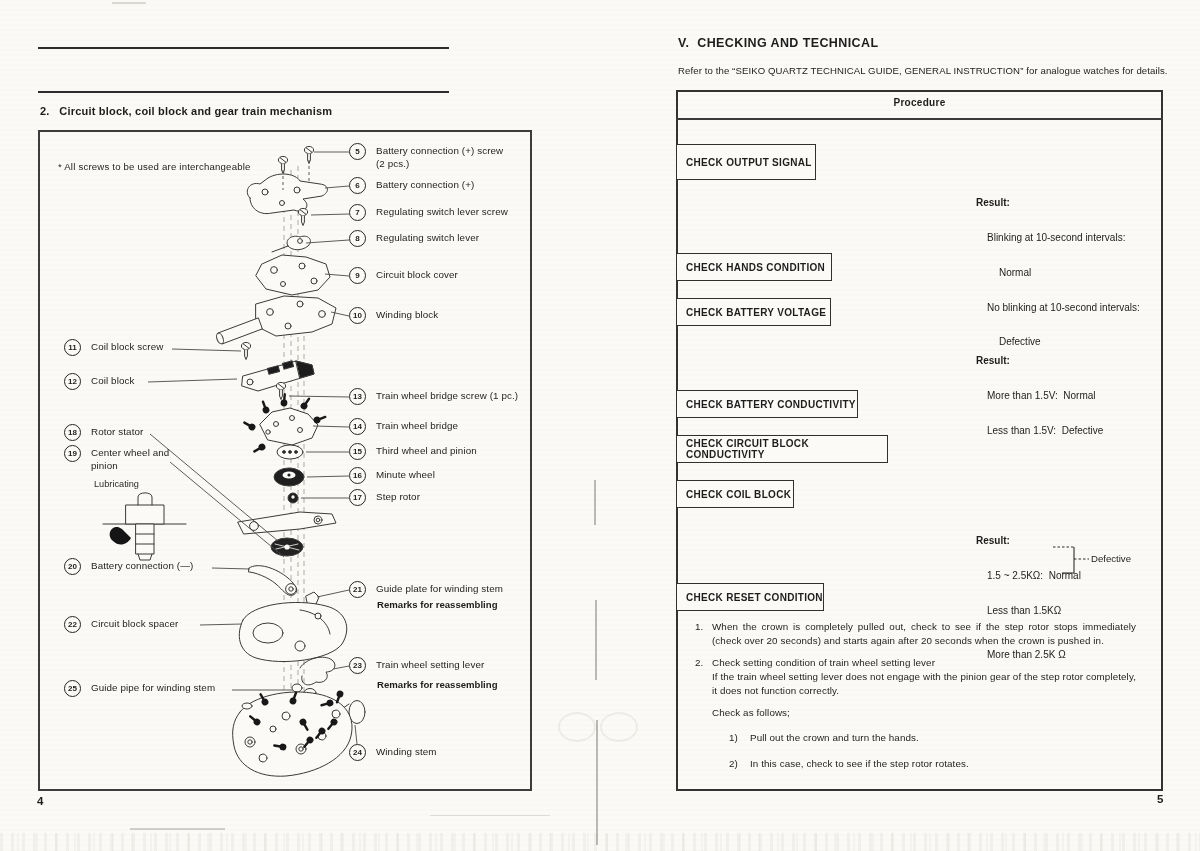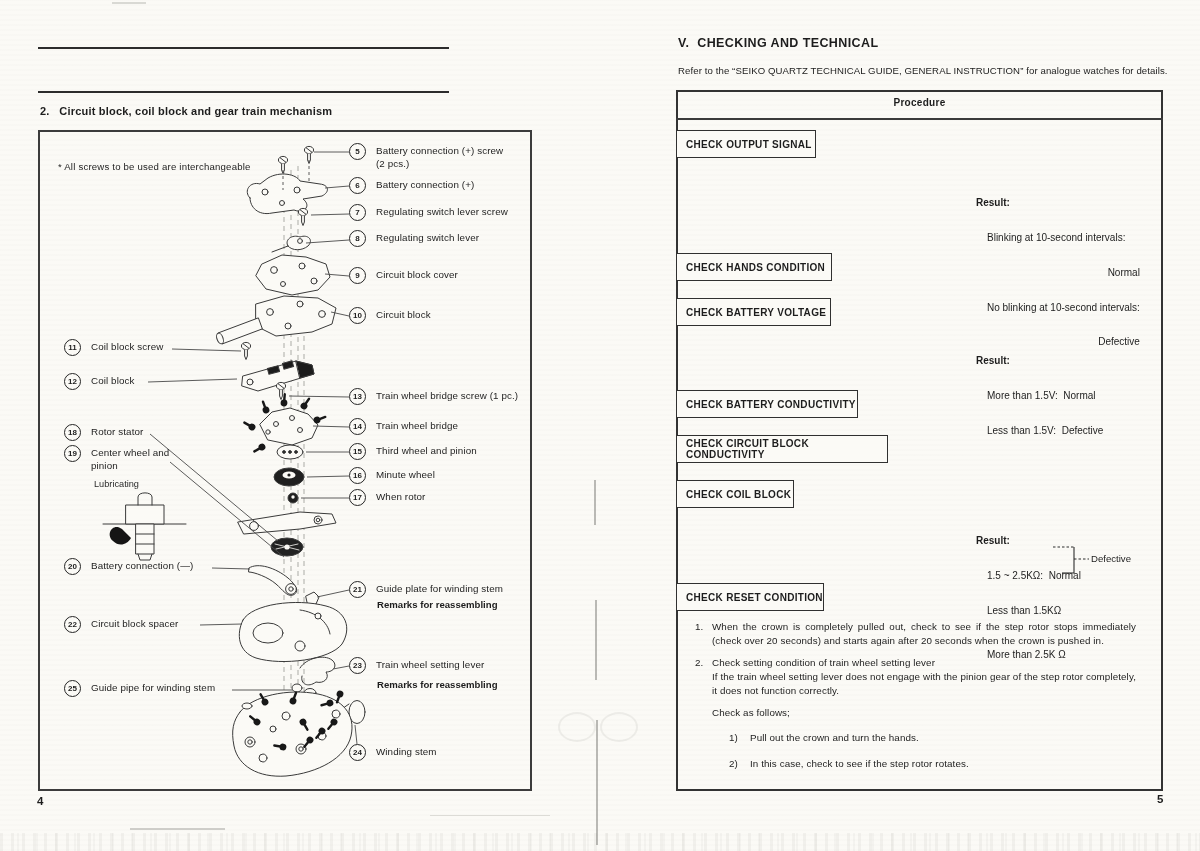--- a/index.html
+++ b/index.html
@@ -31,21 +31,21 @@
   .rp-title{position:absolute;left:678px;top:36px;font-size:12.5px;font-weight:700;letter-spacing:.4px;white-space:pre;}
   .rp-subtitle{position:absolute;left:678px;top:65px;font-size:9.6px;letter-spacing:.1px;}
   .proc-table{position:absolute;left:676px;top:90px;width:487px;height:701px;border:2.5px solid #333;box-sizing:border-box;background:transparent;}
   .proc-header{position:absolute;left:676px;top:97px;width:487px;text-align:center;font-size:10px;font-weight:700;letter-spacing:.3px;}
   .proc-header-line{position:absolute;left:676px;top:118px;width:487px;height:1.5px;background:#3a3a3a;}
   .checkbox{position:absolute;border:1.7px solid #303030;box-sizing:border-box;display:flex;align-items:center;
             padding-left:9px;font-size:10px;font-weight:700;letter-spacing:.3px;background:#fbfaf6;}
   .result{position:absolute;left:976px;font-size:10px;line-height:11.6px;white-space:pre;}
   .result .rt{font-weight:700;}
   .result .ind1{margin-left:11px;}
-  .result .ind2{margin-left:23px;text-align:right;}
+  .result .ind2{margin-left:23px;}
   .noteblock{position:absolute;font-size:9.8px;line-height:13.5px;letter-spacing:.1px;}
   .notetext{text-align:justify;}
   
   .gutter-mark{position:absolute;width:1.5px;background:#6a6a66;opacity:.45;}
   .bottom-noise{position:absolute;left:0;top:833px;width:1200px;height:18px;opacity:.5;
     background:repeating-linear-gradient(90deg, rgba(120,118,110,.14) 0 3px, transparent 3px 11px),
                repeating-linear-gradient(90deg, transparent 0 17px, rgba(120,118,110,.10) 17px 19px);}
   .faint-dash{position:absolute;background:#9a9a94;}
 </style>
 </head>
@@ -248,41 +248,41 @@
 <div class="plabel pr" style="top:230px">
   <span class="circ">8</span>
   <span class="ptext">Regulating switch lever</span>
 </div>
 <div class="plabel pr" style="top:267px">
   <span class="circ">9</span>
   <span class="ptext">Circuit block cover</span>
 </div>
 <div class="plabel pr" style="top:307px">
   <span class="circ">10</span>
-  <span class="ptext">Circuit block</span>
+  <span class="ptext">Winding block</span>
 </div>
 <div class="plabel pr" style="top:388px">
   <span class="circ">13</span>
   <span class="ptext">Train wheel bridge screw (1 pc.)</span>
 </div>
 <div class="plabel pr" style="top:418px">
   <span class="circ">14</span>
   <span class="ptext">Train wheel bridge</span>
 </div>
 <div class="plabel pr" style="top:443px">
   <span class="circ">15</span>
   <span class="ptext">Third wheel and pinion</span>
 </div>
 <div class="plabel pr" style="top:467px">
   <span class="circ">16</span>
   <span class="ptext">Minute wheel</span>
 </div>
 <div class="plabel pr" style="top:489px">
   <span class="circ">17</span>
-  <span class="ptext">When rotor</span>
+  <span class="ptext">Step rotor</span>
 </div>
 <div class="plabel pr" style="top:581px">
   <span class="circ">21</span>
   <span class="ptext">Guide plate for winding stem</span>
 </div>
 <div class="plabel pr" style="top:657px">
   <span class="circ">23</span>
   <span class="ptext">Train wheel setting lever</span>
 </div>
 <div class="plabel pr" style="top:744px">
@@ -328,21 +328,21 @@
 
 <div class="pagenum" style="left:37px;top:795px">4</div>
 
 <div class="rp-title">V.  CHECKING AND TECHNICAL</div>
 <div class="rp-subtitle">Refer to the “SEIKO QUARTZ TECHNICAL GUIDE, GENERAL INSTRUCTION” for analogue watches for details.</div>
 
 <div class="proc-table"></div>
 <div class="proc-header">Procedure</div>
 <div class="proc-header-line"></div>
 
-<div class="checkbox" style="left:676px;top:130px;width:140px;height:28px">CHECK OUTPUT SIGNAL</div>
+<div class="checkbox" style="left:676px;top:144px;width:140px;height:36px">CHECK OUTPUT SIGNAL</div>
 <div class="checkbox" style="left:676px;top:253px;width:156px;height:28px">CHECK HANDS CONDITION</div>
 <div class="checkbox" style="left:676px;top:298px;width:155px;height:28px">CHECK BATTERY VOLTAGE</div>
 <div class="checkbox" style="left:676px;top:390px;width:182px;height:28px">CHECK BATTERY CONDUCTIVITY</div>
 <div class="checkbox" style="left:676px;top:435px;width:212px;height:28px">CHECK CIRCUIT BLOCK CONDUCTIVITY</div>
 <div class="checkbox" style="left:676px;top:480px;width:118px;height:28px">CHECK COIL BLOCK</div>
 <div class="checkbox" style="left:676px;top:583px;width:148px;height:28px">CHECK RESET CONDITION</div>
 
 <div class="result" style="top:174px">
   <div class="rt">Result:</div>
   <div class="ind1">Blinking at 10-second intervals:</div>

